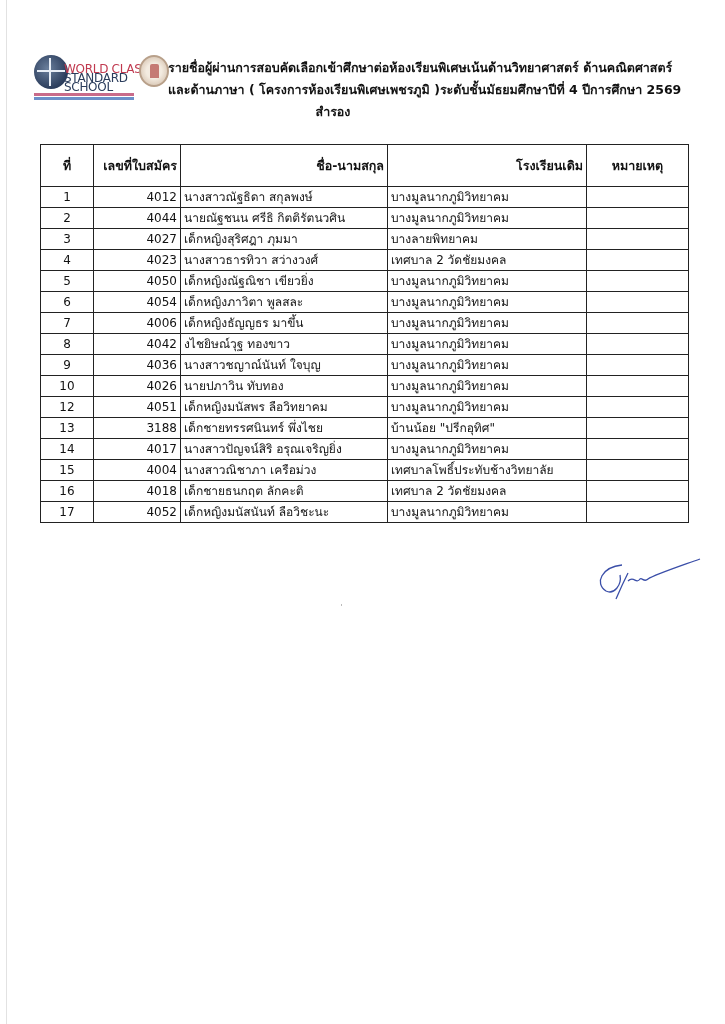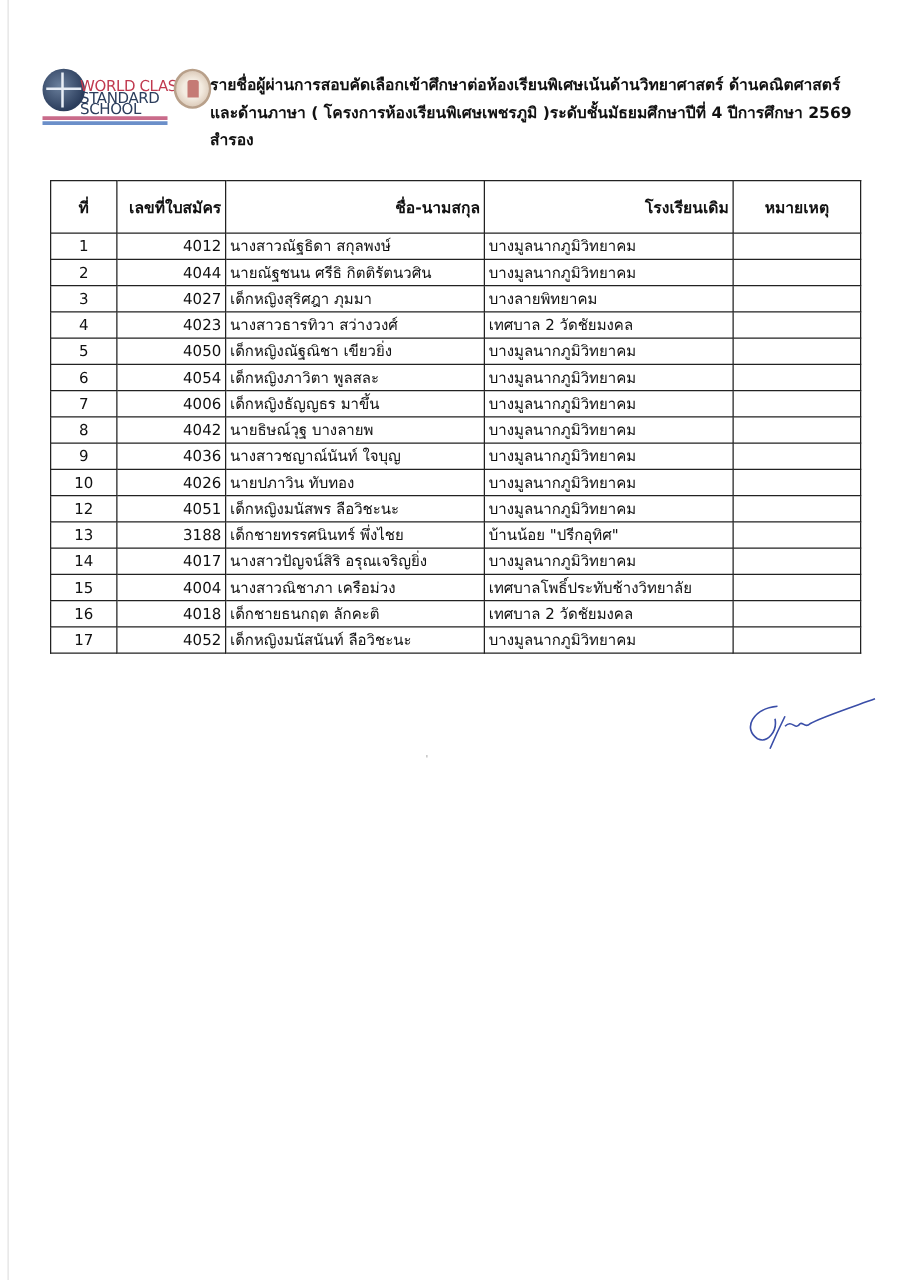--- a/index.html
+++ b/index.html
@@ -12,21 +12,21 @@
   .globe::before { content: ""; position: absolute; left: 3px; top: 15px; width: 28px; height: 2px; background: #e8eef6; }
   .globe::after { content: ""; position: absolute; left: 15px; top: 3px; width: 2px; height: 28px; background: #e8eef6; }
   .logo-text { position: absolute; left: 30px; top: 10px; font-size: 12px; line-height: 9px; color: #2b3d5c; letter-spacing: -0.3px; }
   .logo-text .red { color: #c0394f; }
   .logo-bar1 { position: absolute; left: 0; top: 38px; width: 100px; height: 3px; background: #c96b8a; }
   .logo-bar2 { position: absolute; left: 0; top: 42px; width: 100px; height: 3px; background: #6b8fc9; }
   .seal { position: absolute; left: 105px; top: 0; width: 30px; height: 32px; border-radius: 50%;
           border: 2px solid #b8a08a; box-sizing: border-box; background: radial-gradient(circle, #f3ebe0 40%, #d9c7b5 80%); }
   .seal::after { content: ""; position: absolute; left: 9px; top: 7px; width: 9px; height: 14px; background: #c57a74; border-radius: 2px 2px 0 0; }
   .title { position: absolute; left: 168px; top: 57px; width: 545px; font-weight: bold; font-size: 12.5px; line-height: 22px; }
-  .title .l3 { display: block; text-align: left; width: 330px; }
+  .title .l3 { display: block; text-align: center; width: 330px; }
   table { position: absolute; left: 40px; top: 144px; border-collapse: collapse; font-size: 12px; }
   th, td { border: 1.4px solid #222; padding: 0 3px; height: 20px; line-height: 20px; white-space: nowrap; }
   th { height: 41px; font-weight: bold; font-size: 12.5px; }
   .c-no { width: 46px; text-align: center; }
   .c-app { width: 80px; text-align: right; }
   .c-name { width: 200px; text-align: left; }
   .c-school { width: 192px; text-align: left; }
   .c-note { width: 95px; }
   th.c-name, th.c-school { text-align: right; }
   .signature { position: absolute; left: 592px; top: 555px; width: 110px; height: 50px; }
@@ -110,42 +110,42 @@
       <tr>
         <td class="c-no">7</td>
         <td class="c-app">4006</td>
         <td class="c-name">เด็กหญิงธัญญธร  มาขึ้น</td>
         <td class="c-school">บางมูลนากภูมิวิทยาคม</td>
         <td class="c-note"></td>
       </tr>
       <tr>
         <td class="c-no">8</td>
         <td class="c-app">4042</td>
-        <td class="c-name">นายธิษณ์วุฐ  บางลายพ</td>
+        <td class="c-name">งไชยิษณ์วุฐ  ทองขาว</td>
         <td class="c-school">บางมูลนากภูมิวิทยาคม</td>
         <td class="c-note"></td>
       </tr>
       <tr>
         <td class="c-no">9</td>
         <td class="c-app">4036</td>
         <td class="c-name">นางสาวชญาณ์นันท์  ใจบุญ</td>
         <td class="c-school">บางมูลนากภูมิวิทยาคม</td>
         <td class="c-note"></td>
       </tr>
       <tr>
         <td class="c-no">10</td>
         <td class="c-app">4026</td>
         <td class="c-name">นายปภาวิน  ทับทอง</td>
         <td class="c-school">บางมูลนากภูมิวิทยาคม</td>
         <td class="c-note"></td>
       </tr>
       <tr>
         <td class="c-no">12</td>
         <td class="c-app">4051</td>
-        <td class="c-name">เด็กหญิงมนัสพร  ลือวิชะนะ</td>
+        <td class="c-name">เด็กหญิงมนัสพร  ลือวิทยาคม</td>
         <td class="c-school">บางมูลนากภูมิวิทยาคม</td>
         <td class="c-note"></td>
       </tr>
       <tr>
         <td class="c-no">13</td>
         <td class="c-app">3188</td>
         <td class="c-name">เด็กชายทรรศนินทร์  พึ่งไชย</td>
         <td class="c-school">บ้านน้อย "ปรีกอุทิศ"</td>
         <td class="c-note"></td>
       </tr>

